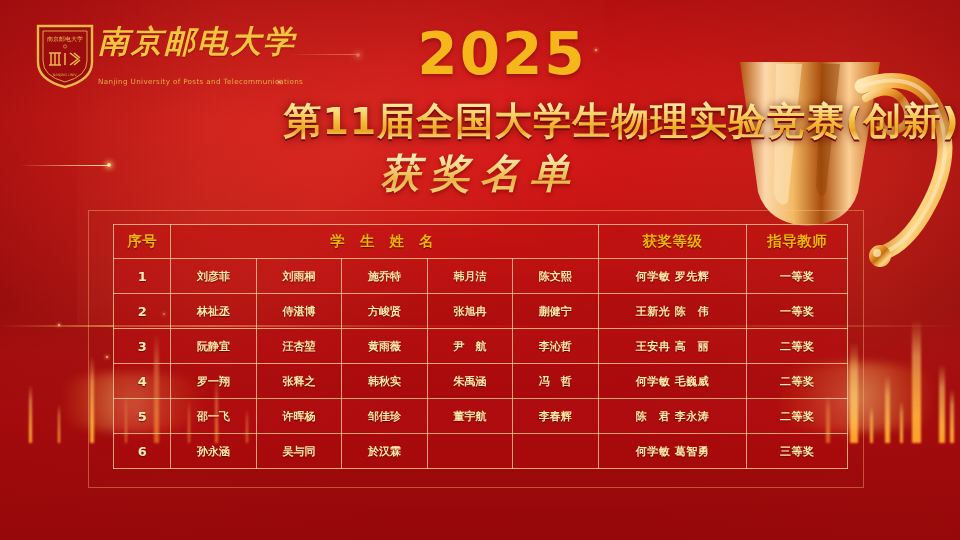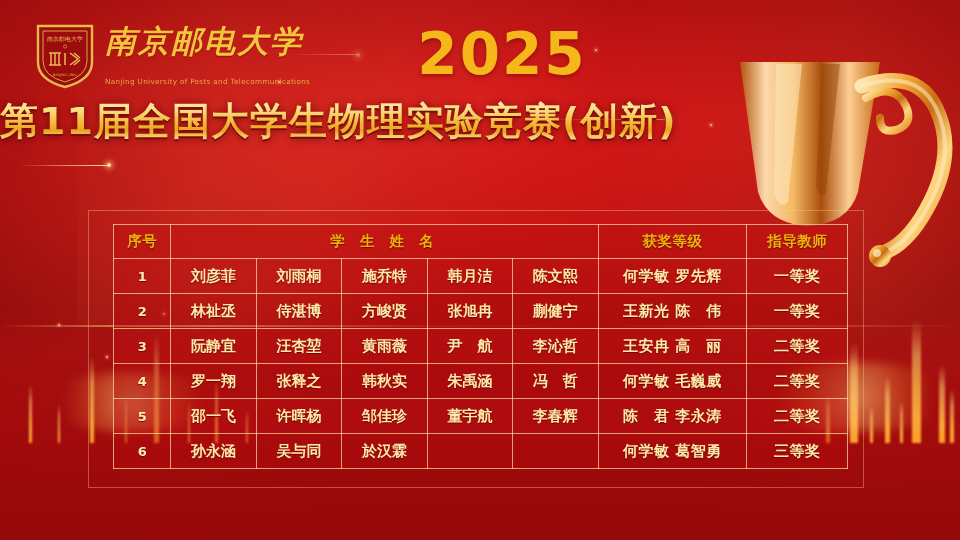--- a/index.html
+++ b/index.html
@@ -81,21 +81,21 @@
 
   
   .trophy { position:absolute; right:0px; top:42px; width:230px; height:250px; }
   .trophy svg { width:100%; height:100%; display:block; }
 
   
   .header { position:absolute; left:0; right:0; top:0; height:205px; }
 
   .logo-wrap {
     position:absolute; left:34px; top:22px;
-    display:flex; align-items:center; gap:9px;
+    display:flex; align-items:center; gap:2px;
   }
   .crest { width:62px; height:68px; position:relative; flex:0 0 auto; }
   .crest svg { width:100%; height:100%; display:block; }
   .logo-text { display:flex; flex-direction:column; line-height:1; }
   .logo-cn {
     font-family:"DejaVu Serif","Liberation Serif",serif;
     font-size:31px; font-weight:700; letter-spacing:2px;
     color:#f2c53c; font-style:italic;
     text-shadow:0 1px 1px rgba(110,0,0,0.55);
     white-space:nowrap;
@@ -108,21 +108,21 @@
   .year {
     position:absolute; left:0; right:0; top:20px; text-align:center;
     font-family:"DejaVu Sans","Liberation Sans",sans-serif;
     font-size:58px; font-weight:900; letter-spacing:2px;
     color:#f6b71a;
     text-shadow:0 2px 4px rgba(110,0,0,0.5);
     padding-left:44px;
   }
 
   .maintitle {
-    position:absolute; left:0; right:0; top:96px; text-align:left;
+    position:absolute; left:0; right:0; top:96px; text-align:right;
     font-family:"DejaVu Sans","Liberation Sans",sans-serif;
     font-size:38px; font-weight:900; letter-spacing:1px;
     background:linear-gradient(180deg,#fff3c4 0%,#fbdc7d 28%,#f3b93a 52%,#e8a51f 68%,#fde79c 88%,#f6cf67 100%);
     -webkit-background-clip:text; background-clip:text;
     color:transparent; -webkit-text-fill-color:transparent;
     filter:drop-shadow(0 2px 0 #7e0a0c) drop-shadow(0 0 4px rgba(80,0,0,0.6));
     white-space:nowrap;
   }
 
   .subtitle {
@@ -156,21 +156,21 @@
     font-weight:700;
     text-shadow:0 1px 1px rgba(90,0,0,0.75);
     overflow:hidden; white-space:nowrap;
   }
   table.awards thead th {
     height:34px; font-size:14.5px; letter-spacing:0.5px;
     color:#eab308;
     background:rgba(200,16,18,0.22);
   }
   table.awards thead th.names-head { letter-spacing:5px; }
-  table.awards tbody td { font-size:15px; }
+  table.awards tbody td { font-size:11px; }
   table.awards tbody td.idx {
     font-size:13px; font-weight:700; color:#ffedb6;
     font-family:"DejaVu Sans","Liberation Sans",sans-serif;
   }
   table.awards tbody td.teacher { letter-spacing:0.5px; }
   table.awards tbody td.level { letter-spacing:0.5px; }
   table.awards tbody tr:nth-child(odd) td { background:rgba(208,20,22,0.16); }
   table.awards tbody tr:nth-child(even) td { background:rgba(176,10,12,0.20); }
 
   .col-idx    { width:57px; }
@@ -281,20 +281,21 @@
       </svg>
     </div>
     <div class="logo-text">
       <div class="logo-cn">南京邮电大学</div>
       <div class="logo-en">Nanjing University of Posts and Telecommunications</div>
     </div>
   </div>
 
   <div class="year">2025</div>
   <div class="maintitle">第11届全国大学生物理实验竞赛(创新)</div>
+  <div class="subtitle">获奖名单</div>
 </div>
 
 <div class="frame-outer"></div>
 
 <div class="table-wrap">
   <table class="awards">
     <colgroup>
       <col class="col-idx">
         <col class="col-name">
         <col class="col-name">

